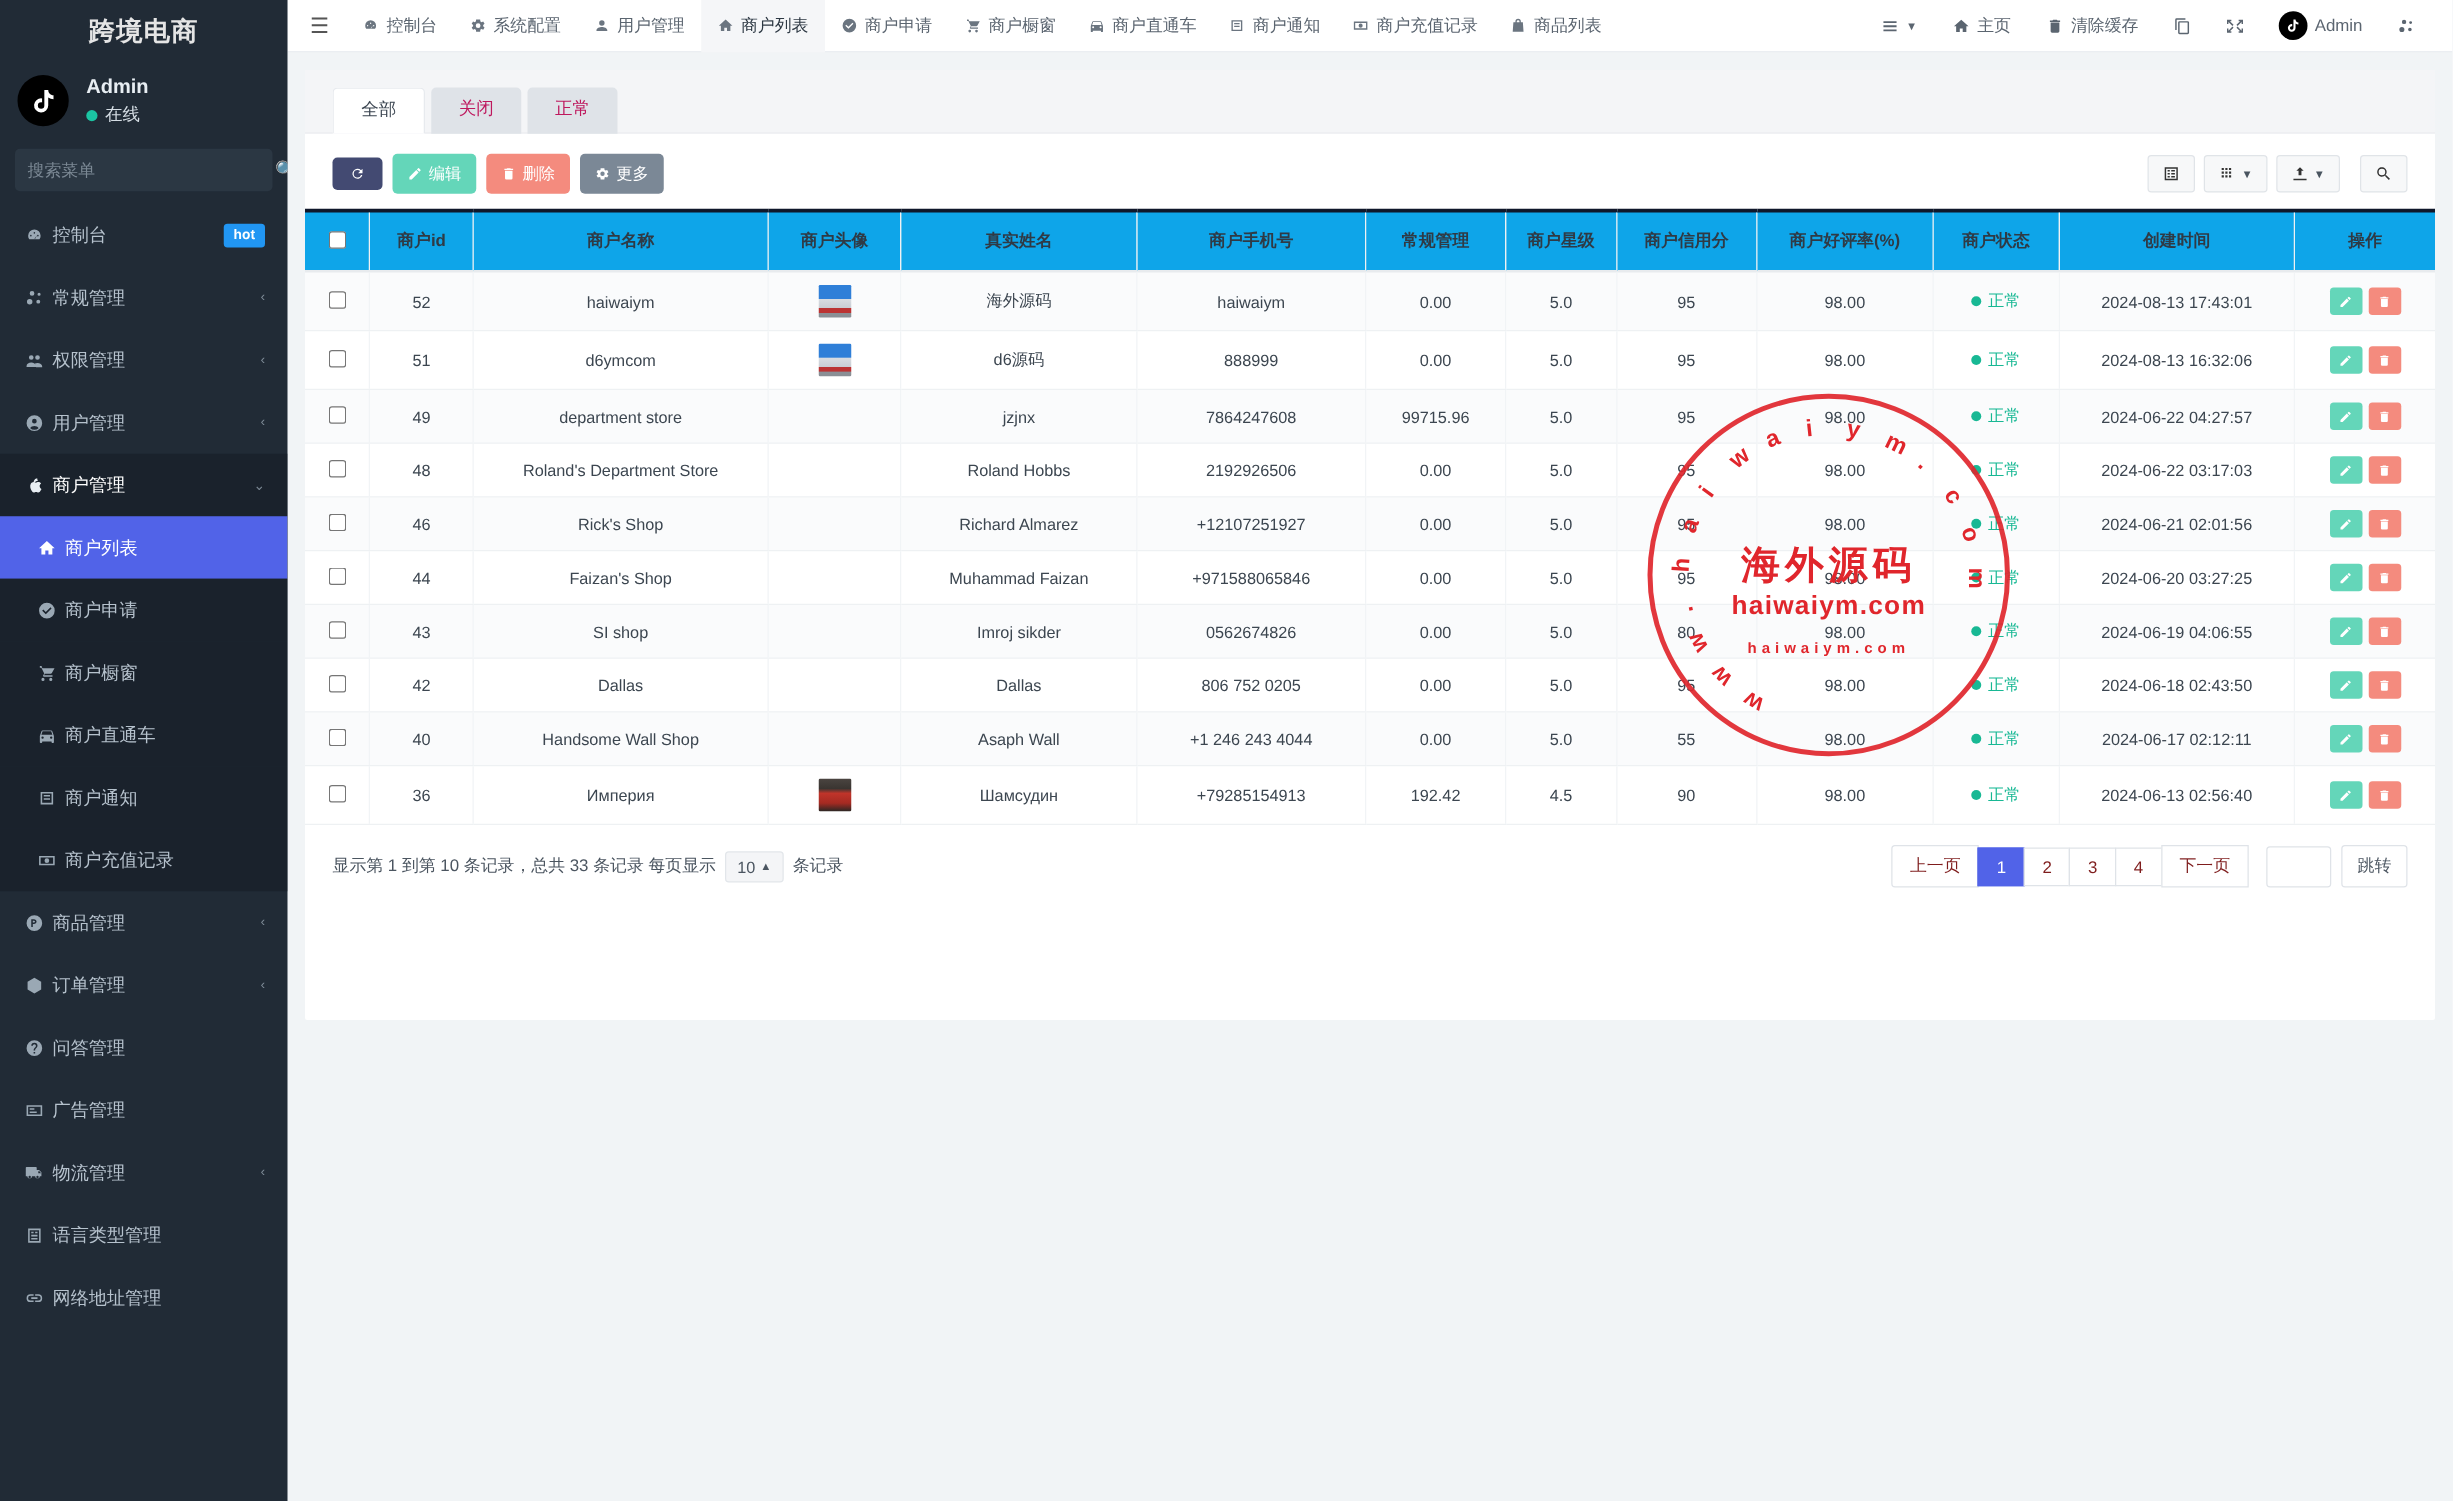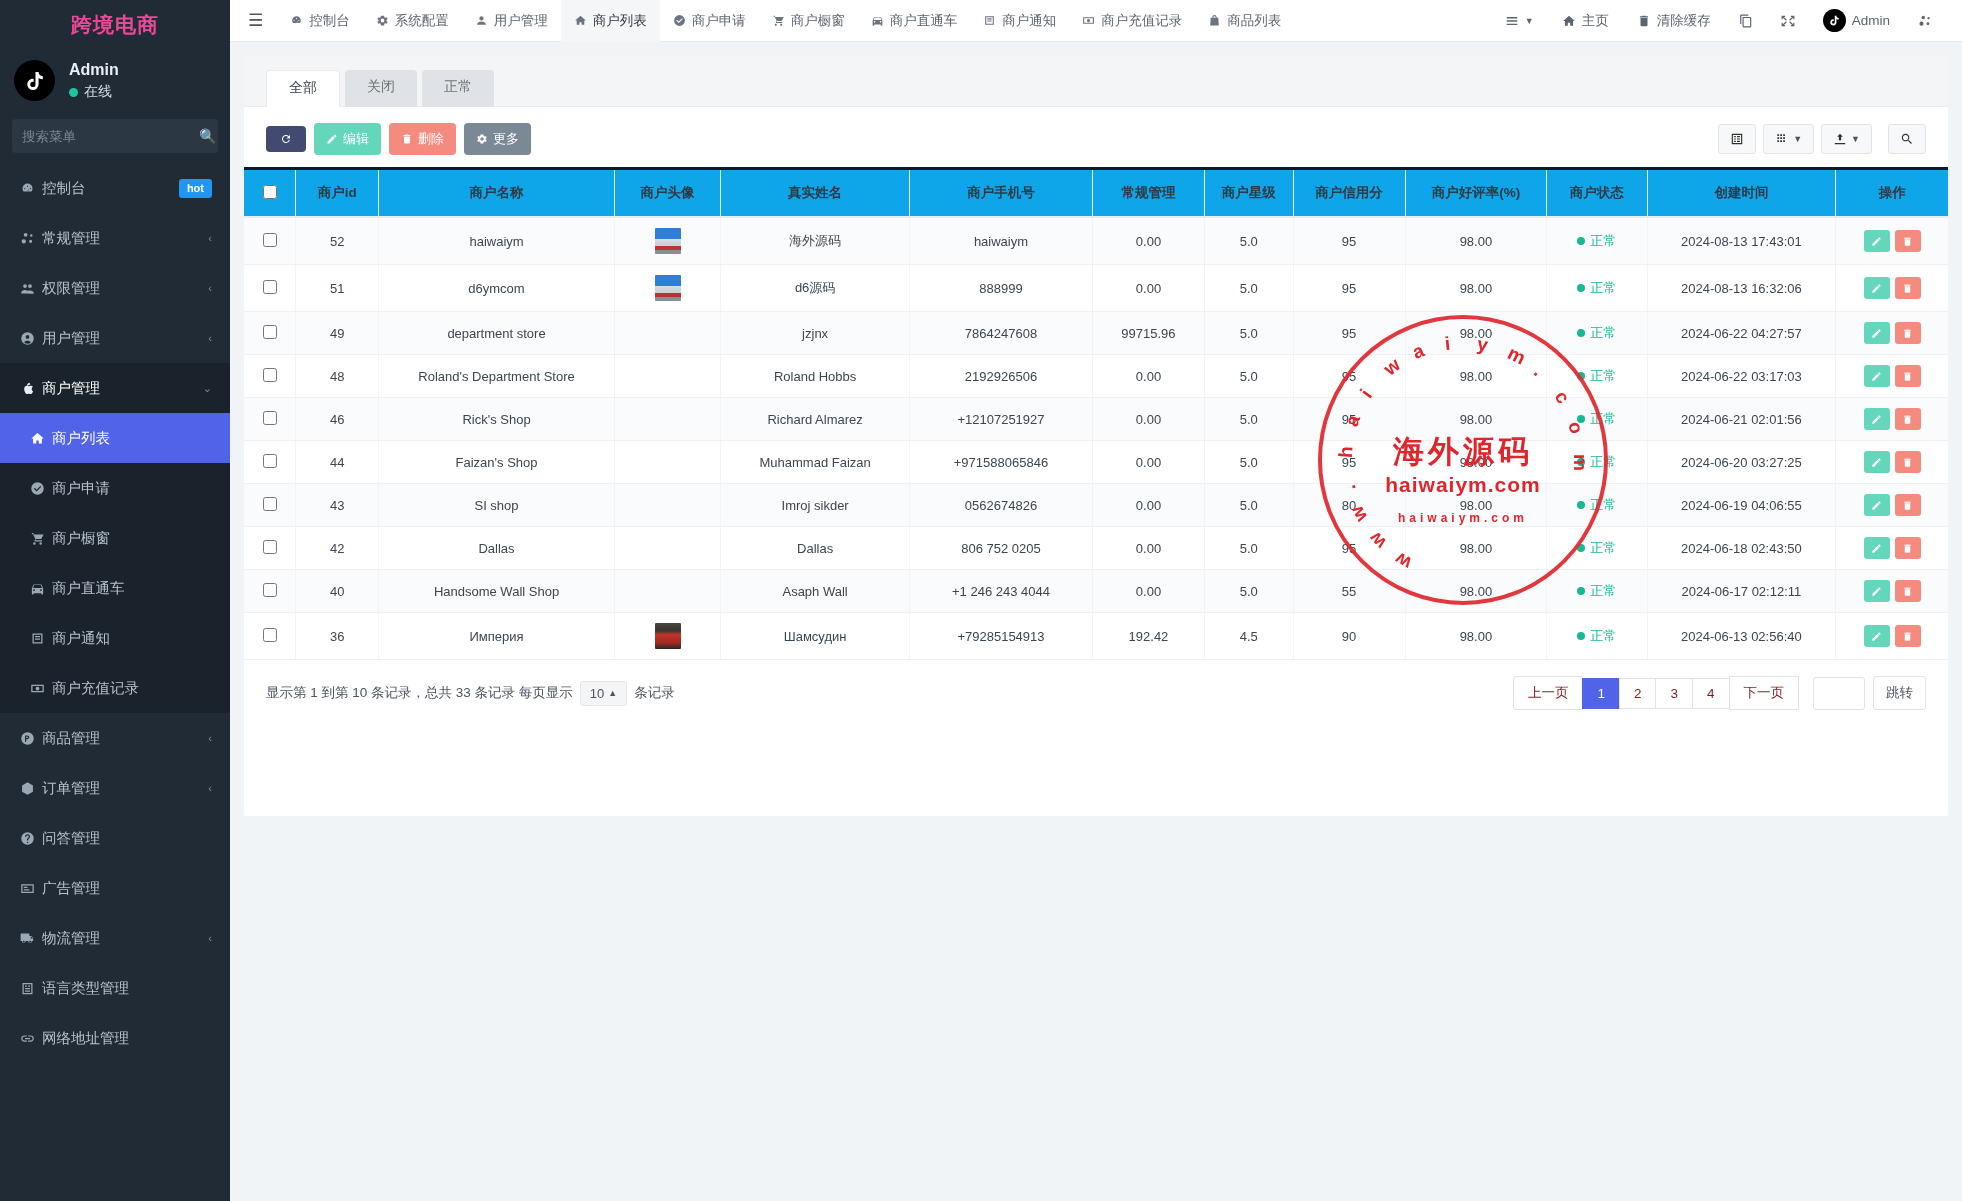--- a/index.html
+++ b/index.html
@@ -15,21 +15,21 @@
   #sidebar {
     width: 230px; height: 1201px;
     background: #212b36;
     flex-shrink: 0;
     position: relative;
     overflow: hidden;
   }
   .brand {
     height: 50px;
     display: flex; align-items: center; justify-content: center;
-    color: #ec4899;
+    color: #e5e5e5;
     font-size: 21px; font-weight: 700; letter-spacing: 1px;
   }
   .userpanel {
     display: flex; align-items: center;
     padding: 10px 0 12px 14px;
   }
   .avatar {
     width: 41px; height: 41px; border-radius: 50%;
     background: #000;
     display: flex; align-items: center; justify-content: center;
@@ -42,20 +42,21 @@
   .dot { width: 9px; height: 9px; border-radius: 50%; background: #1bc5a3; margin-right: 6px; }
   .ustatus span { color: #d5dde4; font-size: 14px; }
 
   .searchbox {
     margin: 6px 12px 10px 12px;
     height: 34px;
     background: #2b3743;
     border-radius: 4px;
     display: flex; align-items: center;
     padding: 0 10px;
+    gap: 21px;
   }
   .searchbox input {
     flex: 1; background: transparent; border: 0; outline: none;
     color: #c2ccd4; font-size: 13.5px;
     font-family: "Liberation Sans", sans-serif;
   }
   .searchbox input::placeholder { color: #7b8894; }
   .searchbox .sicon { color: #8c98a4; font-size: 14px; }
 
   .menu { list-style: none; }
@@ -123,21 +124,21 @@
   .panel { background: #fff; border-radius: 2px; min-height: 760px; }
 
   .tabsrow {
     background: #f4f5f7;
     padding: 14px 22px 0 22px;
     border-bottom: 1px solid #e7eaee;
     display: flex; gap: 5px;
   }
   .tab {
     padding: 8px 22px 9px 22px;
-    font-size: 14px; color: #737373;
+    font-size: 14px; color: #be185d;
     background: #dfe3e8; border-radius: 4px 4px 0 0;
     cursor: pointer; margin-bottom: -1px;
   }
   .tab.active { background: #fff; color: #3a4450; border: 1px solid #e7eaee; border-bottom-color:#fff; }
 
   .toolbar {
     display: flex; align-items: center;
     padding: 16px 22px 12px 22px;
     background: #fff;
   }

